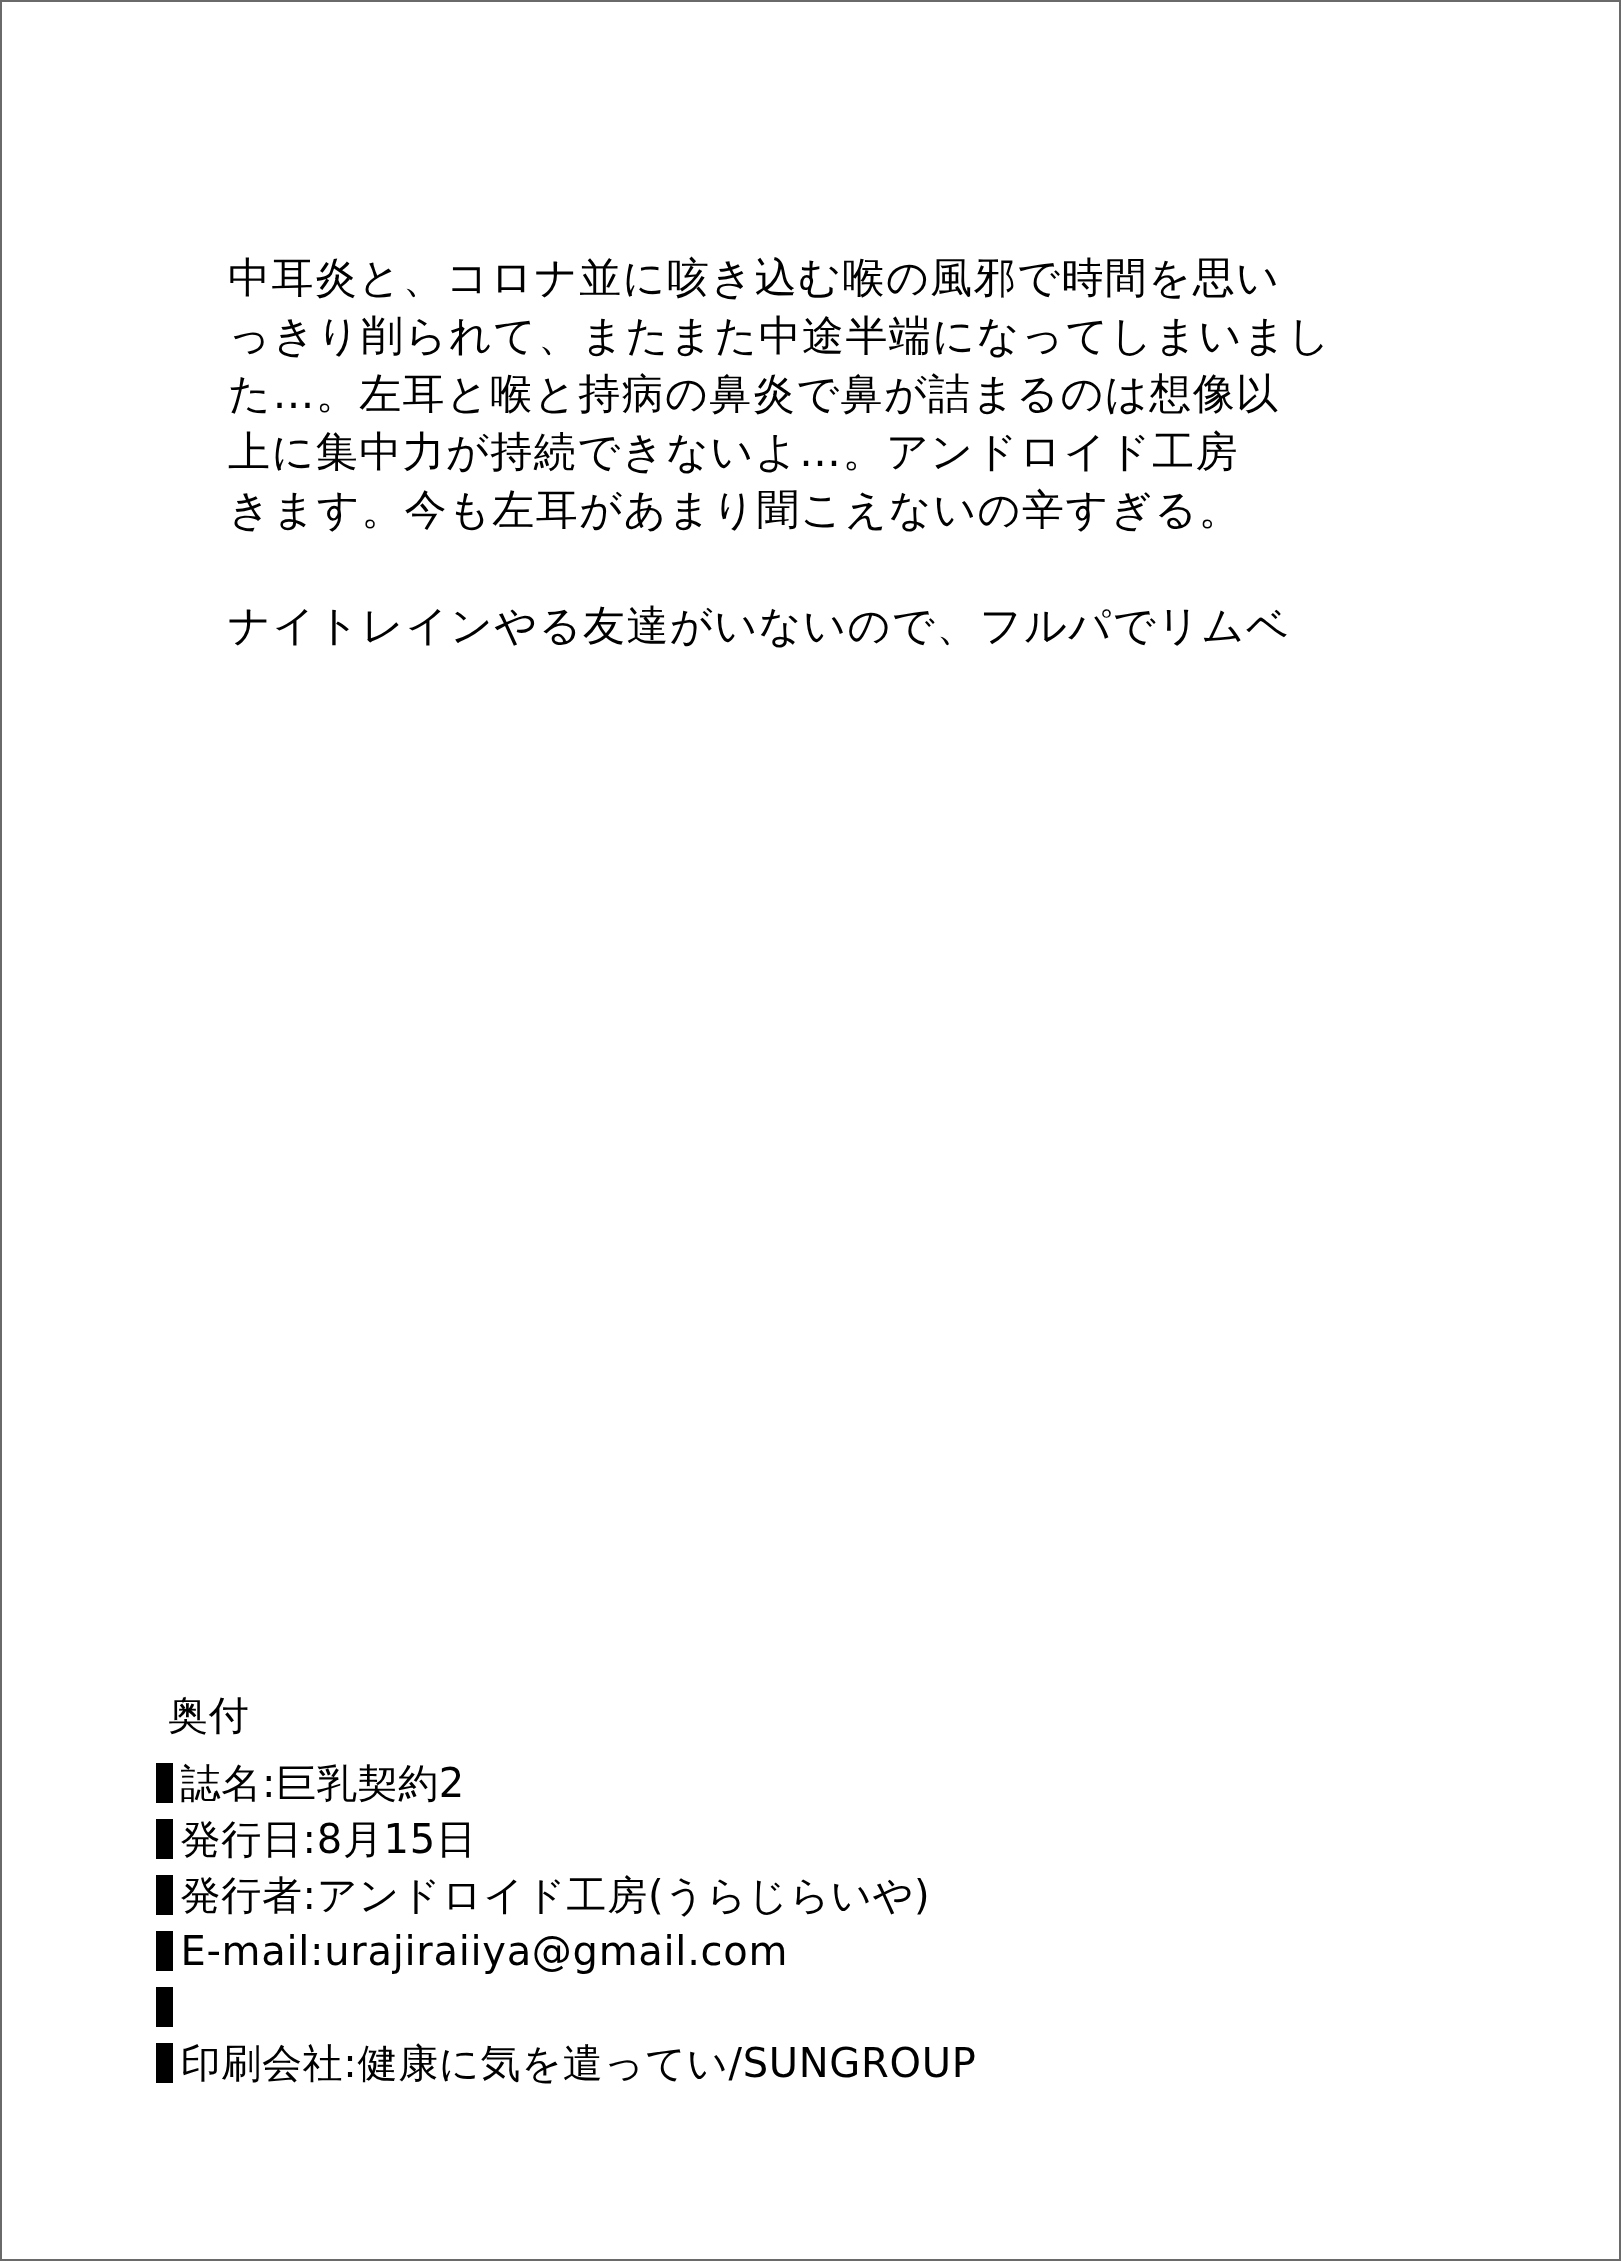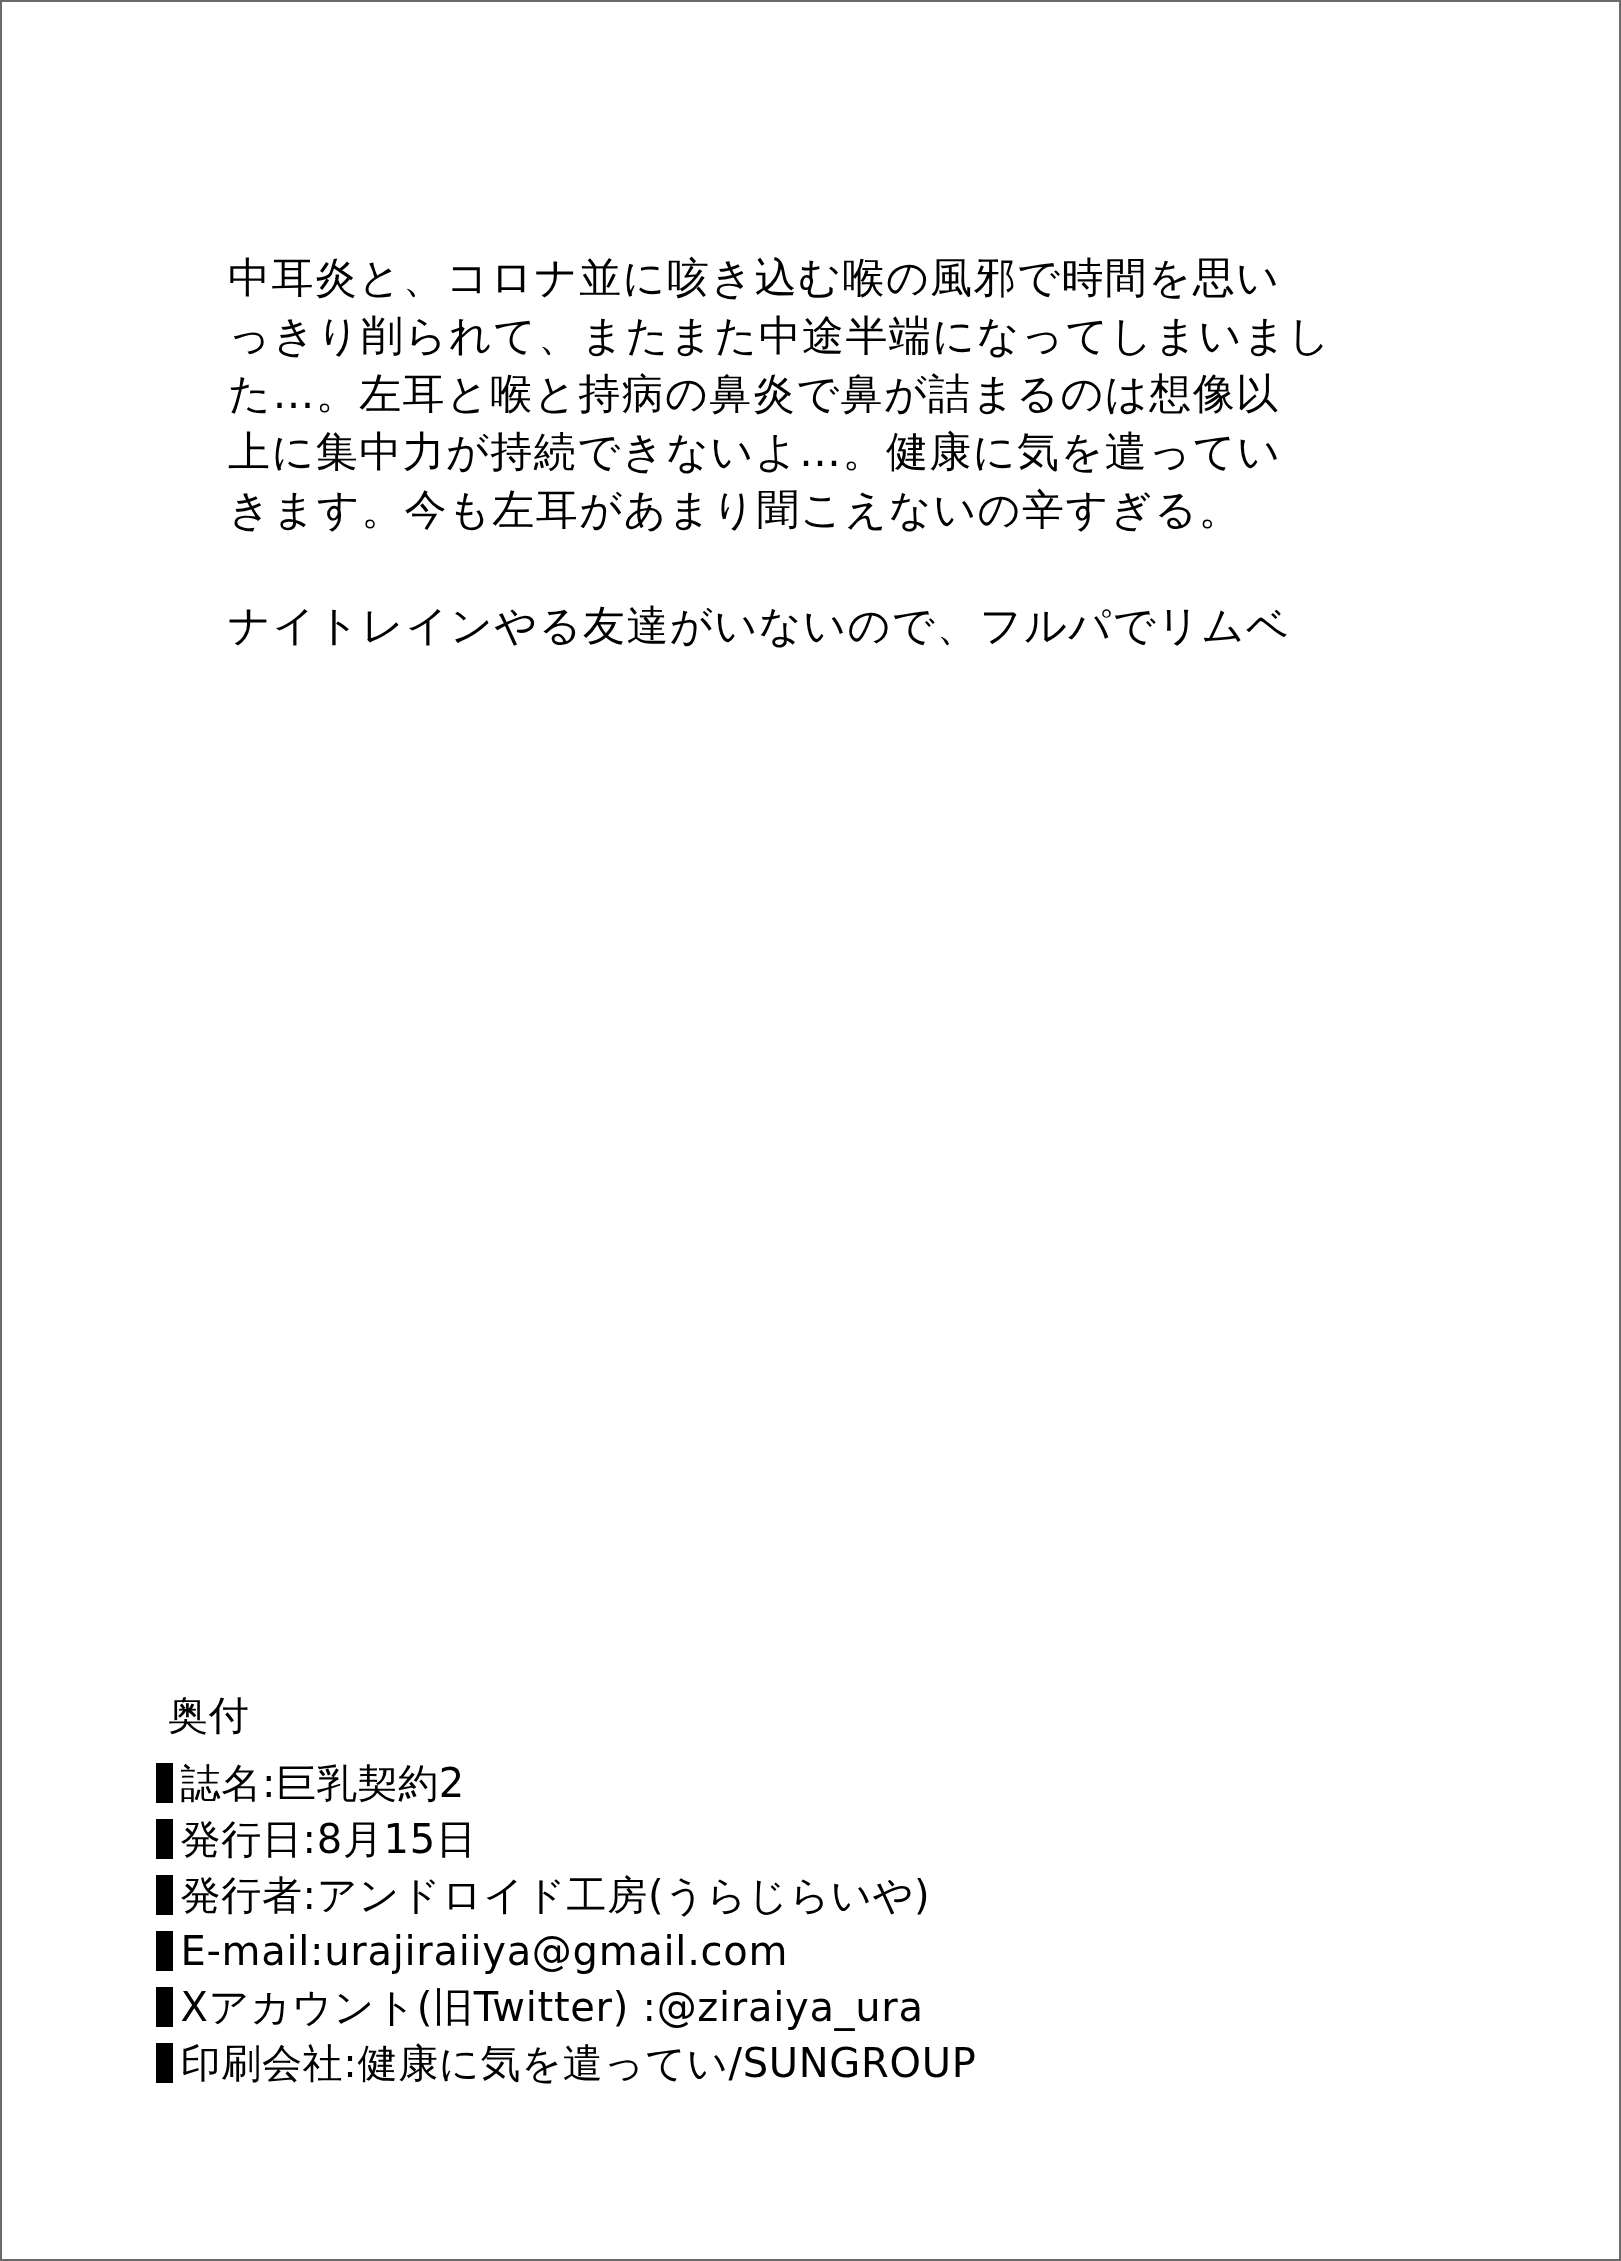--- a/index.html
+++ b/index.html
@@ -65,21 +65,21 @@
 <body>
 
 <div class="page">
 
   <section class="afterword">
     <p>
       </p>
       <div>中耳炎と、コロナ並に咳き込む喉の風邪で時間を思い</div>
       <div>っきり削られて、またまた中途半端になってしまいまし</div>
       <div>た…。左耳と喉と持病の鼻炎で鼻が詰まるのは想像以</div>
-      <div>上に集中力が持続できないよ…。健康に気を遣ってい</div>
+      <div>上に集中力が持続できないよ…。アンドロイド工房</div>
       <div>きます。今も左耳があまり聞こえないの辛すぎる。</div>
     <p></p>
     <p>
       </p>
       <div>ナイトレインやる友達がいないので、フルパでリムベ</div>
     <p></p>
   </section>
 
   <section class="colophon">
     <div class="colophon-title">奥付</div>
@@ -89,21 +89,21 @@
     <div class="colophon-line">
       <span class="bullet"></span><span>発行日:8月15日</span>
     </div>
     <div class="colophon-line">
       <span class="bullet"></span><span>発行者:アンドロイド工房(うらじらいや)</span>
     </div>
     <div class="colophon-line">
       <span class="bullet"></span><span>E-mail:urajiraiiya@gmail.com</span>
     </div>
     <div class="colophon-line">
-      <span class="bullet"></span><span>Xアカウント(旧Twitter) :@ziraiya_ura</span>
+      <span class="bullet"></span>
     </div>
     <div class="colophon-line">
       <span class="bullet"></span><span>印刷会社:健康に気を遣ってい/SUNGROUP</span>
     </div>
   </section>
 
 </div>
 
 
 </body></html>

